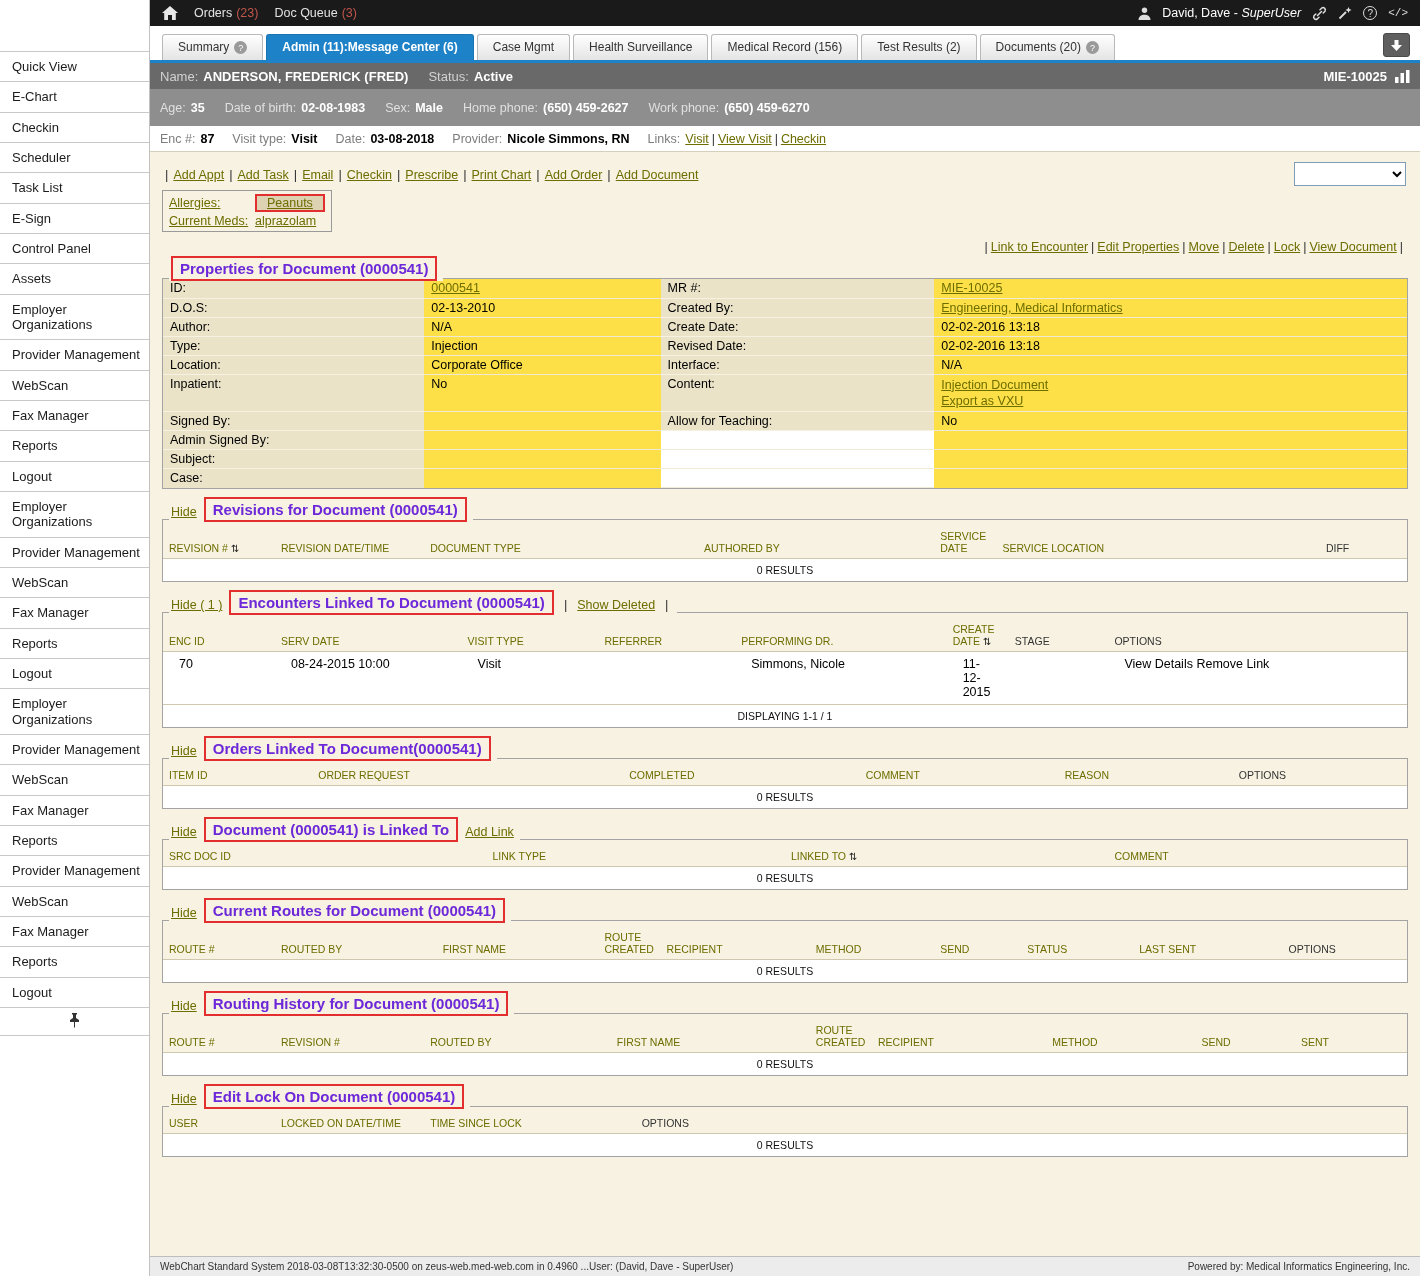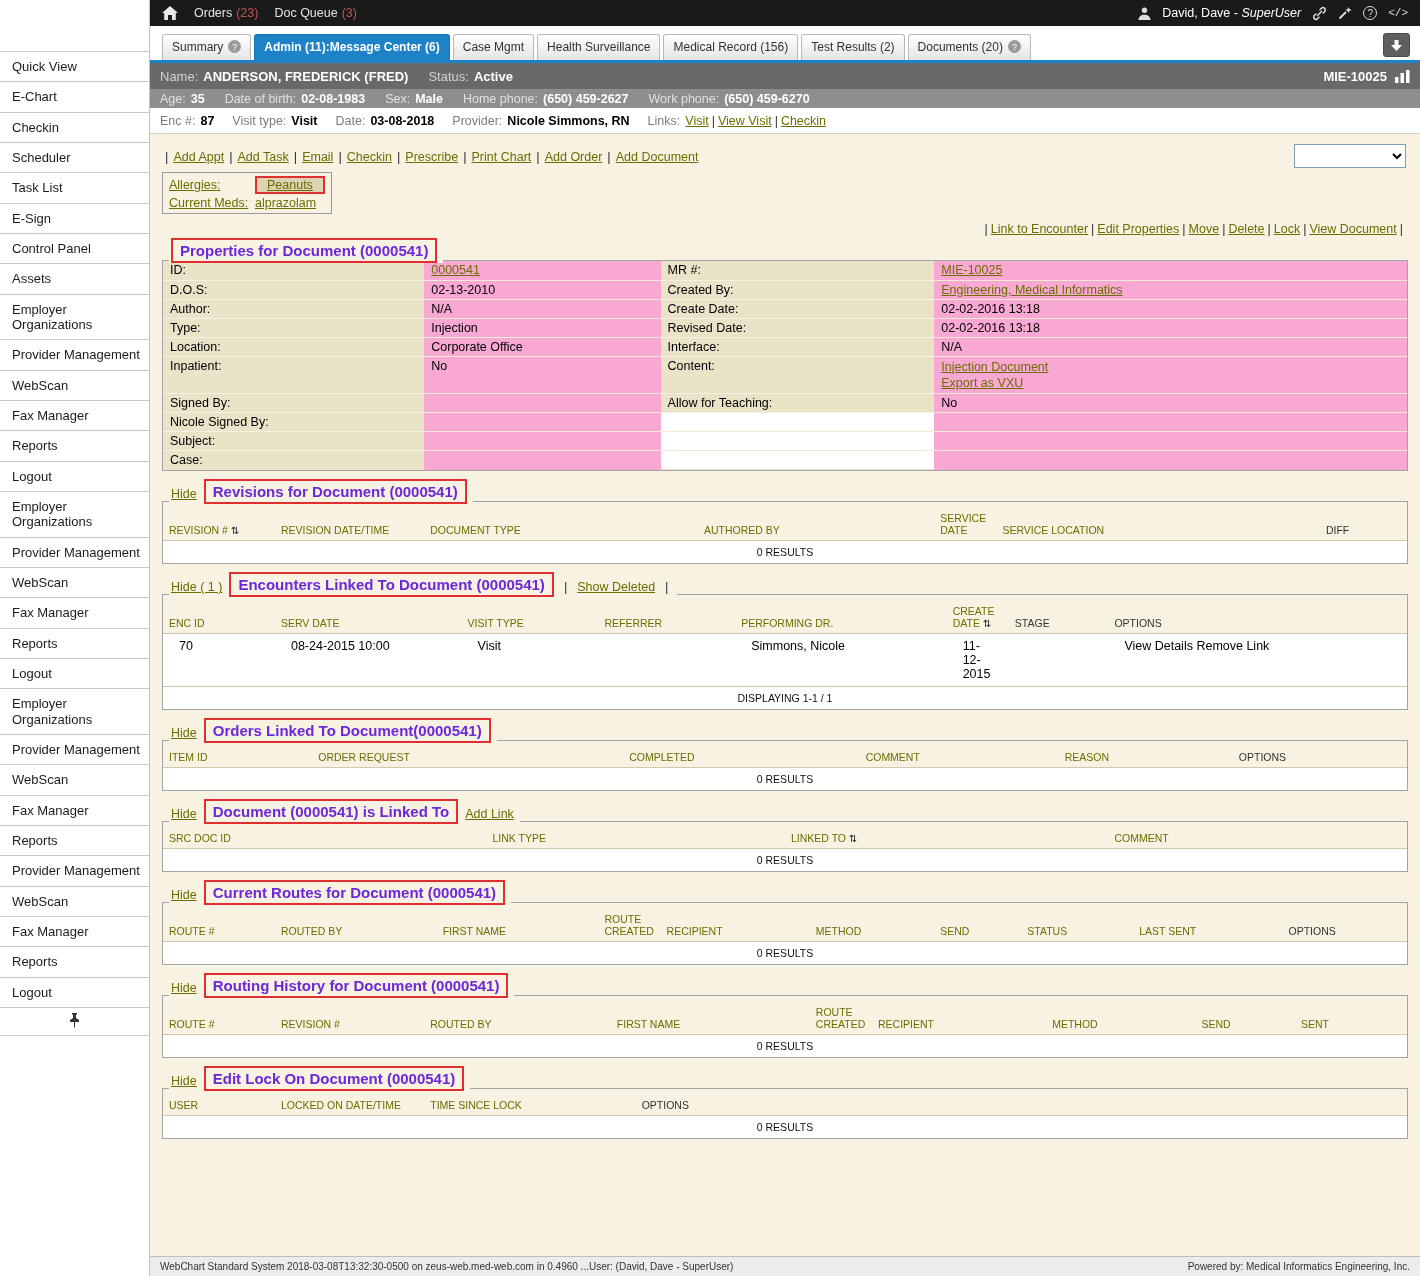--- a/index.html
+++ b/index.html
@@ -32,28 +32,28 @@
   .tb-right { margin-left: auto; display: flex; align-items: center; gap: 11px; }
   .tb-user { color: #fff; white-space: nowrap; }
   .tb-user i { font-style: italic; }
   .tb-icon { display: inline-flex; align-items: center; cursor: pointer; }
   .tb-help { width: 14px; height: 14px; border: 1px solid #ddd; border-radius: 50%; color: #ddd; font-size: 10px; display: inline-flex; align-items: center; justify-content: center; cursor: pointer; }
   .tb-code { color: #ddd; font-family: "Liberation Mono", "DejaVu Sans Mono", monospace; font-size: 11px; cursor: pointer; }
 
   
   .tabrow { background: #fff; display: flex; align-items: flex-end; padding: 7px 10px 0 12px; border-bottom: 3px solid #1e82c8; }
   #tabs { display: flex; align-items: flex-end; gap: 3px; flex: 1; }
-  .tab { display: inline-flex; align-items: flex-start; gap: 5px; background: linear-gradient(#ffffff, #e4e4e4); border: 1px solid #b9b9b9; border-bottom: none; border-radius: 3px 3px 0 0; padding: 5px 9px 6px; font-size: 12px; color: #333; cursor: pointer; white-space: nowrap; }
+  .tab { display: inline-flex; align-items: flex-end; gap: 5px; background: linear-gradient(#ffffff, #e4e4e4); border: 1px solid #b9b9b9; border-bottom: none; border-radius: 3px 3px 0 0; padding: 5px 15px 6px; font-size: 12px; color: #333; cursor: pointer; white-space: nowrap; }
   .tab.active { background: #1e82c8; color: #ffffff; font-weight: bold; border-color: #1a74b2; }
   .helpdot { background: #9a9a9a; color: #fff; width: 13px; height: 13px; border-radius: 50%; font-size: 9px; display: inline-flex; align-items: center; justify-content: center; }
   .dlbtn { width: 27px; height: 24px; background: #5f5f5f; border: 1px solid #4a4a4a; border-radius: 3px; display: flex; align-items: center; justify-content: center; margin: 0 0 3px 8px; cursor: pointer; }
 
   
   .pt1 { background: #696969; color: #fff; display: flex; align-items: center; height: 26px; padding: 0 10px; font-size: 13px; white-space: nowrap; }
-  .pt2 { background: #8e8e8e; color: #fff; display: flex; align-items: center; height: 19px; padding: 0 10px; font-size: 12.5px; white-space: nowrap; }
+  .pt2 { background: #8e8e8e; color: #fff; display: flex; align-items: center; height: 37px; padding: 0 10px; font-size: 12.5px; white-space: nowrap; }
   .pt3 { background: #fff; display: flex; align-items: center; height: 26px; padding: 0 10px; font-size: 12.5px; border-bottom: 1px solid #d6d0ba; white-space: nowrap; }
   .pt1 .blabel { color: #d2d2d2; margin-right: 5px; }
   .pt1 .bval { font-weight: bold; margin-right: 20px; }
   .pt2 .blabel { color: #e0e0e0; margin-right: 5px; }
   .pt2 .bval { font-weight: bold; margin-right: 20px; }
   .pt3 .blabel { color: #7d7d7d; margin-right: 5px; }
   .pt3 .bval { font-weight: bold; color: #000; margin-right: 18px; }
   .pt1-right { margin-left: auto; display: flex; align-items: center; gap: 8px; }
   .pt1-right .mrn { font-weight: bold; margin-right: 0; }
 
@@ -80,21 +80,21 @@
   .sec-table { width: 100%; border-collapse: collapse; table-layout: fixed; }
   .sec-table th { background: #f7f2e1; font-weight: normal; text-align: left; vertical-align: bottom; padding: 10px 6px 4px; font-size: 10.5px; color: #333; }
   .sec-table .hlink { color: #6d6d00; }
   .sorticon { color: #222; font-size: 10px; margin-left: 3px; cursor: pointer; }
   .sec-table td { background: #fff; font-size: 12.5px; padding: 5px 16px; vertical-align: top; overflow: hidden; }
   .sec-table tr.datarow td { border-top: 1px solid #cfc8ae; }
   .sec-table tr.resultrow td { border-top: 1px solid #cfc8ae; text-align: center; font-size: 10.5px; color: #111; padding: 5px; }
 
   
   .props-table { width: 100%; border-collapse: collapse; table-layout: fixed; }
-  .props-table td { font-size: 12.5px; padding: 2px 7px; background: #f9a8d4; border-bottom: 1px solid #efe9d6; height: 19px; vertical-align: top; overflow: hidden; }
+  .props-table td { font-size: 12.5px; padding: 2px 7px; background: #fde047; border-bottom: 1px solid #efe9d6; height: 19px; vertical-align: top; overflow: hidden; }
   .props-table td.plabel { background: #eae3c8; border-bottom: 1px solid #f6f1e1; }
   .props-table td.plabel.nolab { background: #fff; border-bottom: 1px solid #efe9d6; }
   .props-table tr:last-child td { border-bottom: none; }
   .vblock { display: block; line-height: 1.3; }
 
   
   .footer { background: #ececec; border-top: 1px solid #bdbdbd; display: flex; justify-content: space-between; align-items: flex-end; padding: 4px 10px; font-size: 10px; color: #333; }
 </style>
 </head>
 <body>
@@ -332,21 +332,21 @@
                   <a class="link vblock">Export as VXU</a>
                 </td>
               </tr>
               <tr>
                 <td class="plabel">Signed By:</td>
                 <td class="pval">&nbsp;</td>
                 <td class="plabel">Allow for Teaching:</td>
                 <td class="pval">No</td>
               </tr>
               <tr>
-                <td class="plabel">Nicole Signed By:</td>
+                <td class="plabel">Admin Signed By:</td>
                 <td class="pval">&nbsp;</td>
                 <td class="plabel nolab">&nbsp;</td>
                 <td class="pval">&nbsp;</td>
               </tr>
               <tr>
                 <td class="plabel">Subject:</td>
                 <td class="pval">&nbsp;</td>
                 <td class="plabel nolab">&nbsp;</td>
                 <td class="pval">&nbsp;</td>
               </tr>

